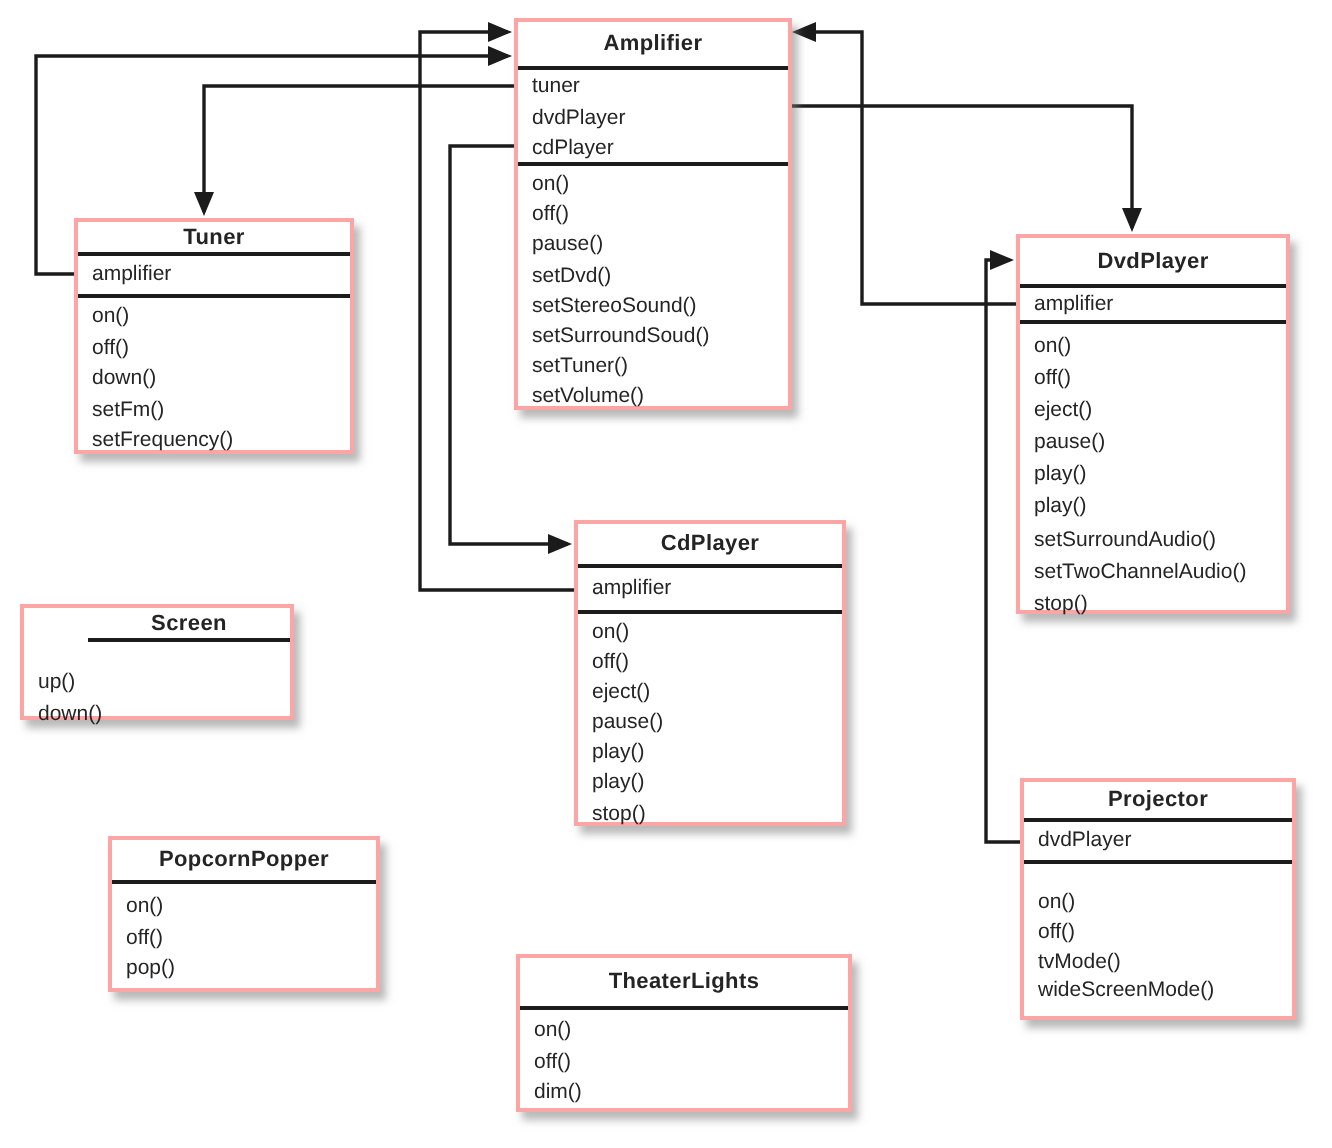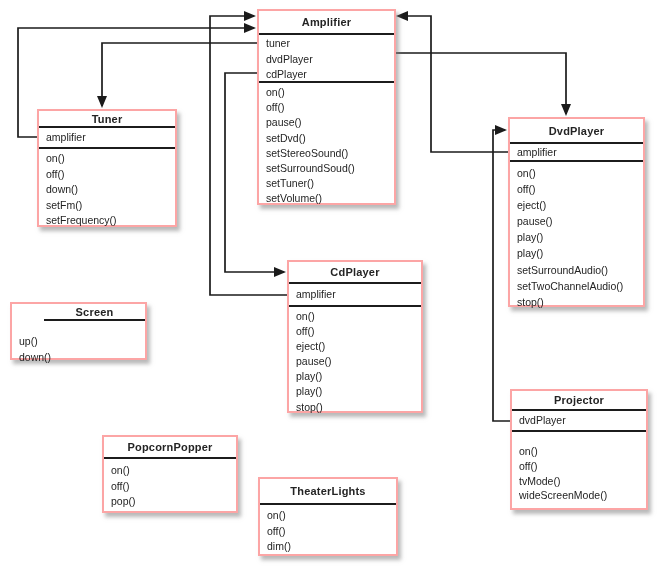--- a/index.html
+++ b/index.html
@@ -62,25 +62,25 @@
   #b-screen{left:10px;top:302px;width:137px;height:58px;}
   #b-screen .uml-title{height:17px;margin-left:32px;}
   #b-screen .uml-methods{padding-top:13px;}
 
   #b-projector{left:510px;top:389px;width:138px;height:121px;}
   #b-projector .uml-title{height:20px;}
   #b-projector .uml-attrs{height:21px;padding-top:2px;}
   #b-projector .uml-methods{padding-top:12px;}
   #b-projector .uml-methods .uml-row{line-height:14.8px;}
 
-  #b-popcorn{left:54px;top:435px;width:136px;height:78px;margin-left:48px;}
+  #b-popcorn{left:54px;top:418px;width:136px;height:78px;}
   #b-popcorn .uml-title{height:22px;}
   #b-popcorn .uml-methods{padding-top:4px;}
 
-  #b-theaterlights{left:258px;top:477px;width:140px;height:79px;}
+  #b-theaterlights{left:258px;top:477px;width:168px;height:79px;}
   #b-theaterlights .uml-title{height:26px;}
   #b-theaterlights .uml-methods{padding-top:3px;}
 </style>
 </head>
 <body>
 
 <div id="canvas">
 
   <svg id="wires" width="666" height="574" viewBox="0 0 666 574">
     <defs>

